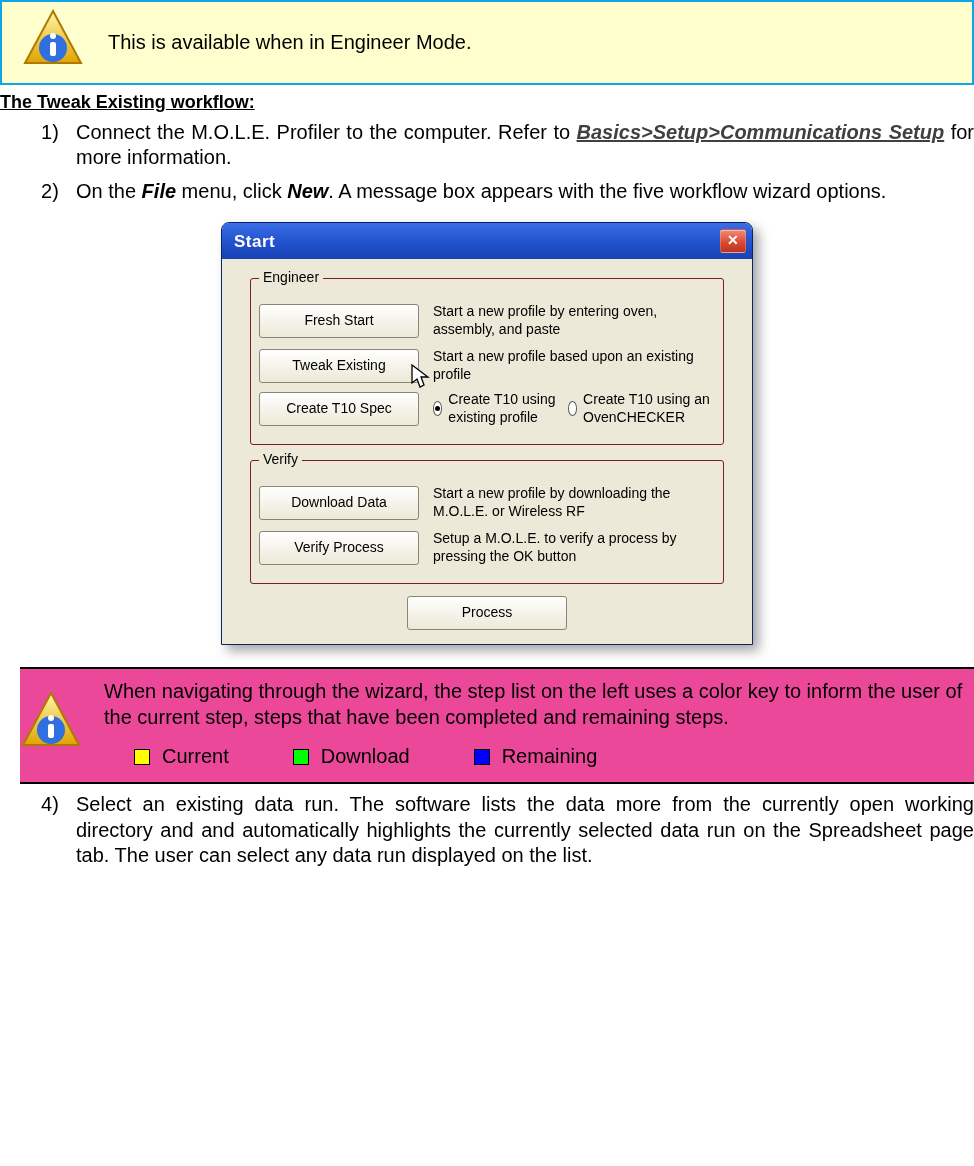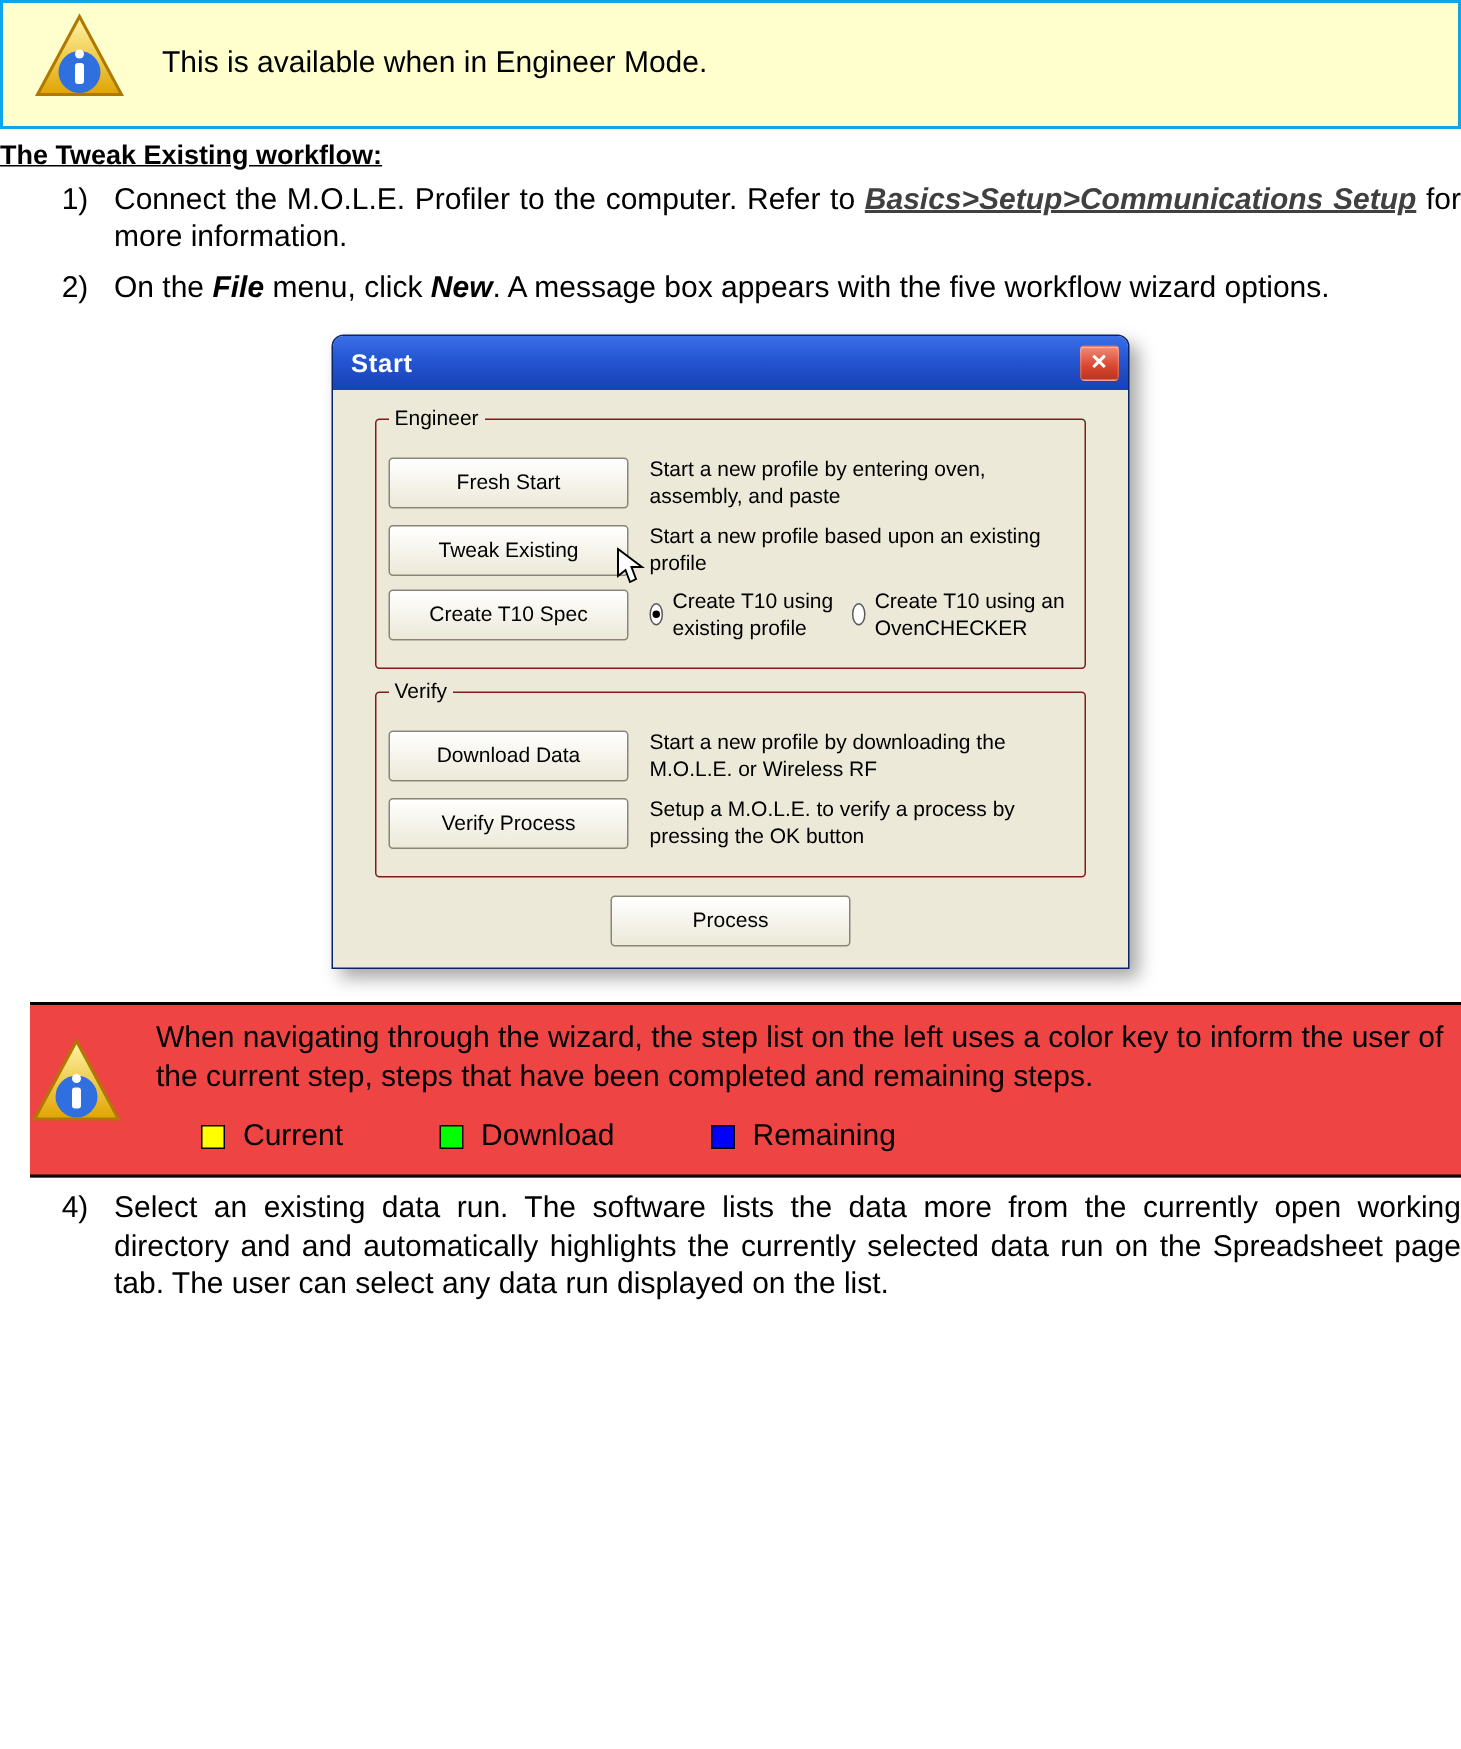--- a/index.html
+++ b/index.html
@@ -18,21 +18,21 @@
       background: #feffcc;
       display: flex;
       align-items: center;
       gap: 24px;
       padding: 6px 16px 6px 20px;
       margin: 0 0 6px 0;
     }
     .callout2 {
       border: 2px solid #000;
       border-left: 0; border-right: 0;
-      background: #ef4444;
+      background: #ec4899;
       padding: 10px 8px 12px 0;
       margin: 6px 0 8px 20px;
       display: flex;
       align-items: center;
       gap: 22px;
     }
     .callout .icon, .callout2 .icon { flex: 0 0 auto; }
     .callout-text { font-size: 20px; }
     .legend-row { margin-top: 14px; padding-left: 30px; display: flex; align-items: center; gap: 12px; font-size: 20px; }
     .swatch { width: 14px; height: 14px; border: 1px solid #000; display: inline-block; }

